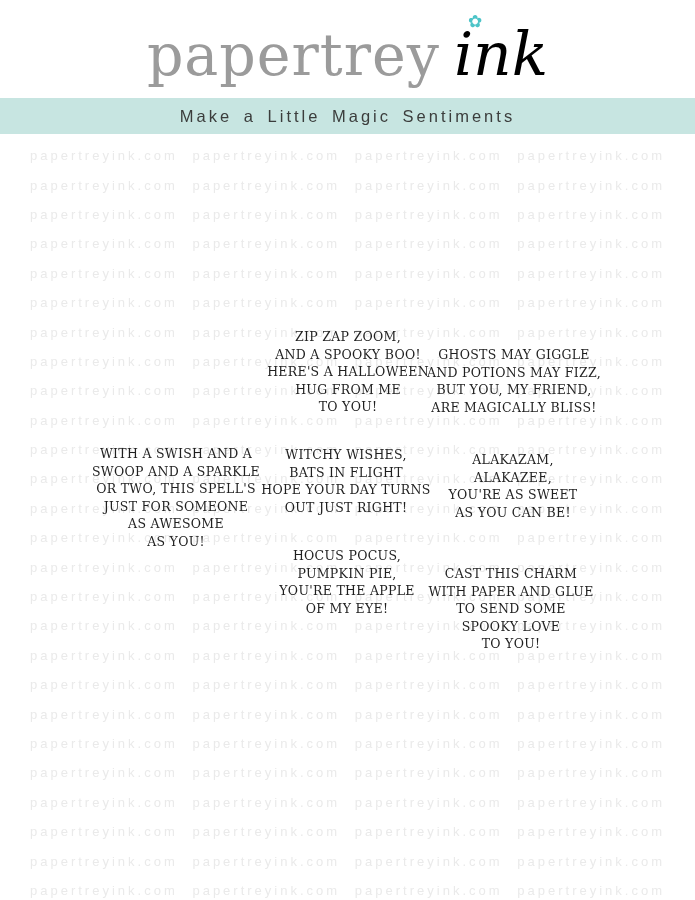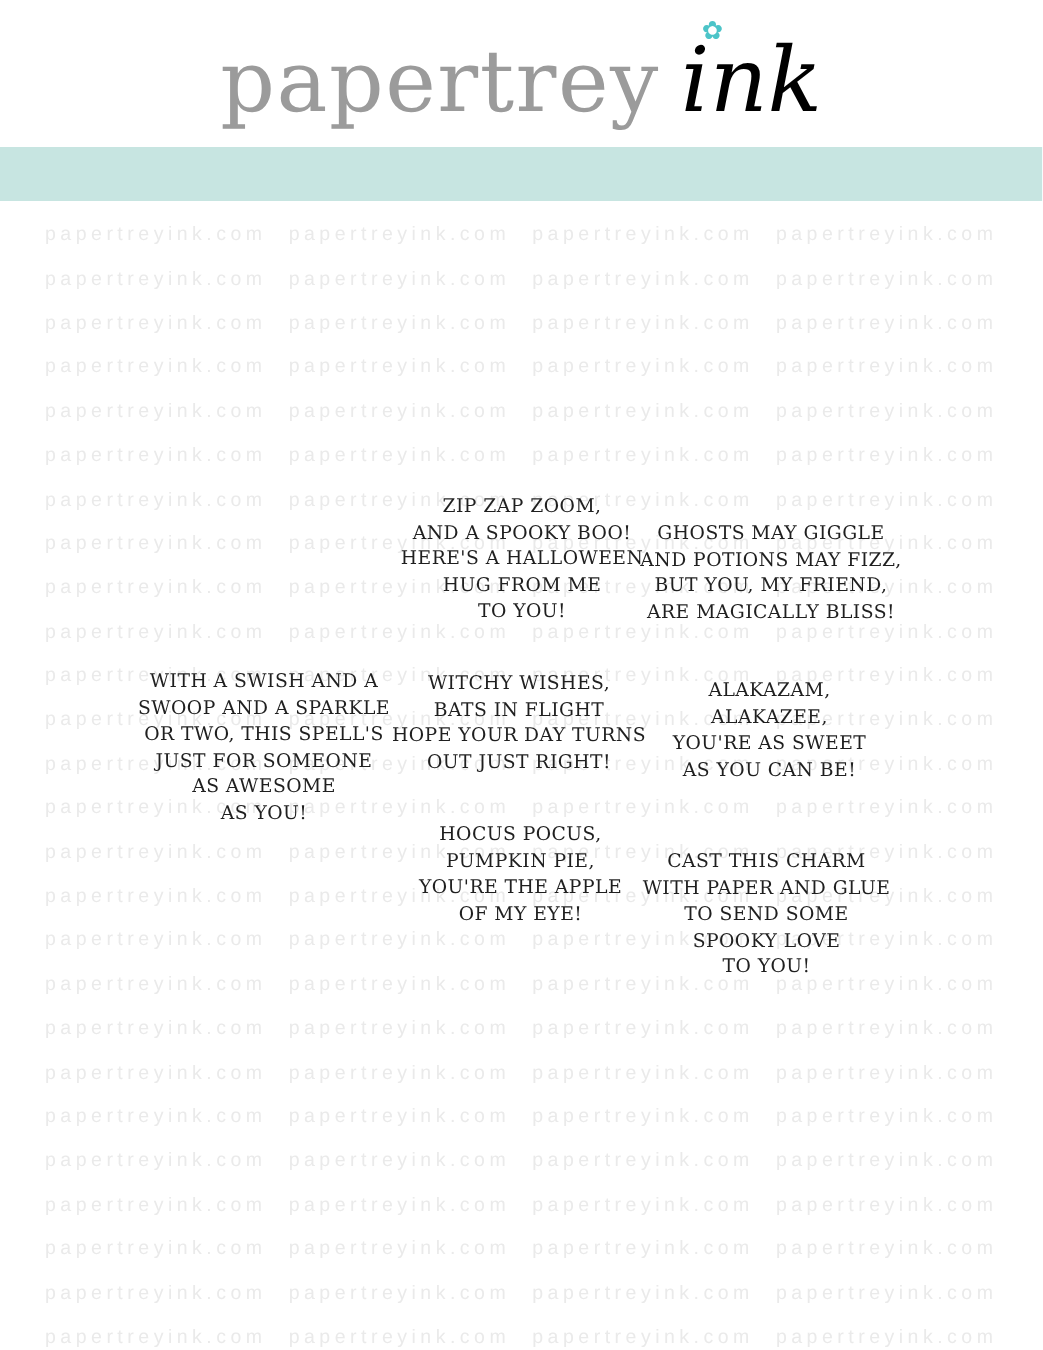--- a/index.html
+++ b/index.html
@@ -109,20 +109,21 @@
 
   <div class="logo-row">
     <span class="logo-word1">papertrey</span>
     <span class="logo-word2-wrap">
       <span class="logo-flower">✿</span>
       <span class="logo-word2">ink</span>
     </span>
   </div>
 
   <div class="banner">
+    <span>Make a Little Magic Sentiments</span>
   </div>
 
   <div class="watermark-layer">
       <div class="wm-row">
         <span style="color: rgb(234, 234, 234);">papertreyink.com</span>
         <span style="color: rgb(234, 234, 234);">papertreyink.com</span>
         <span style="color: rgb(234, 234, 234);">papertreyink.com</span>
         <span style="color: rgb(234, 234, 234);">papertreyink.com</span>
       </div>
       <div class="wm-row">

